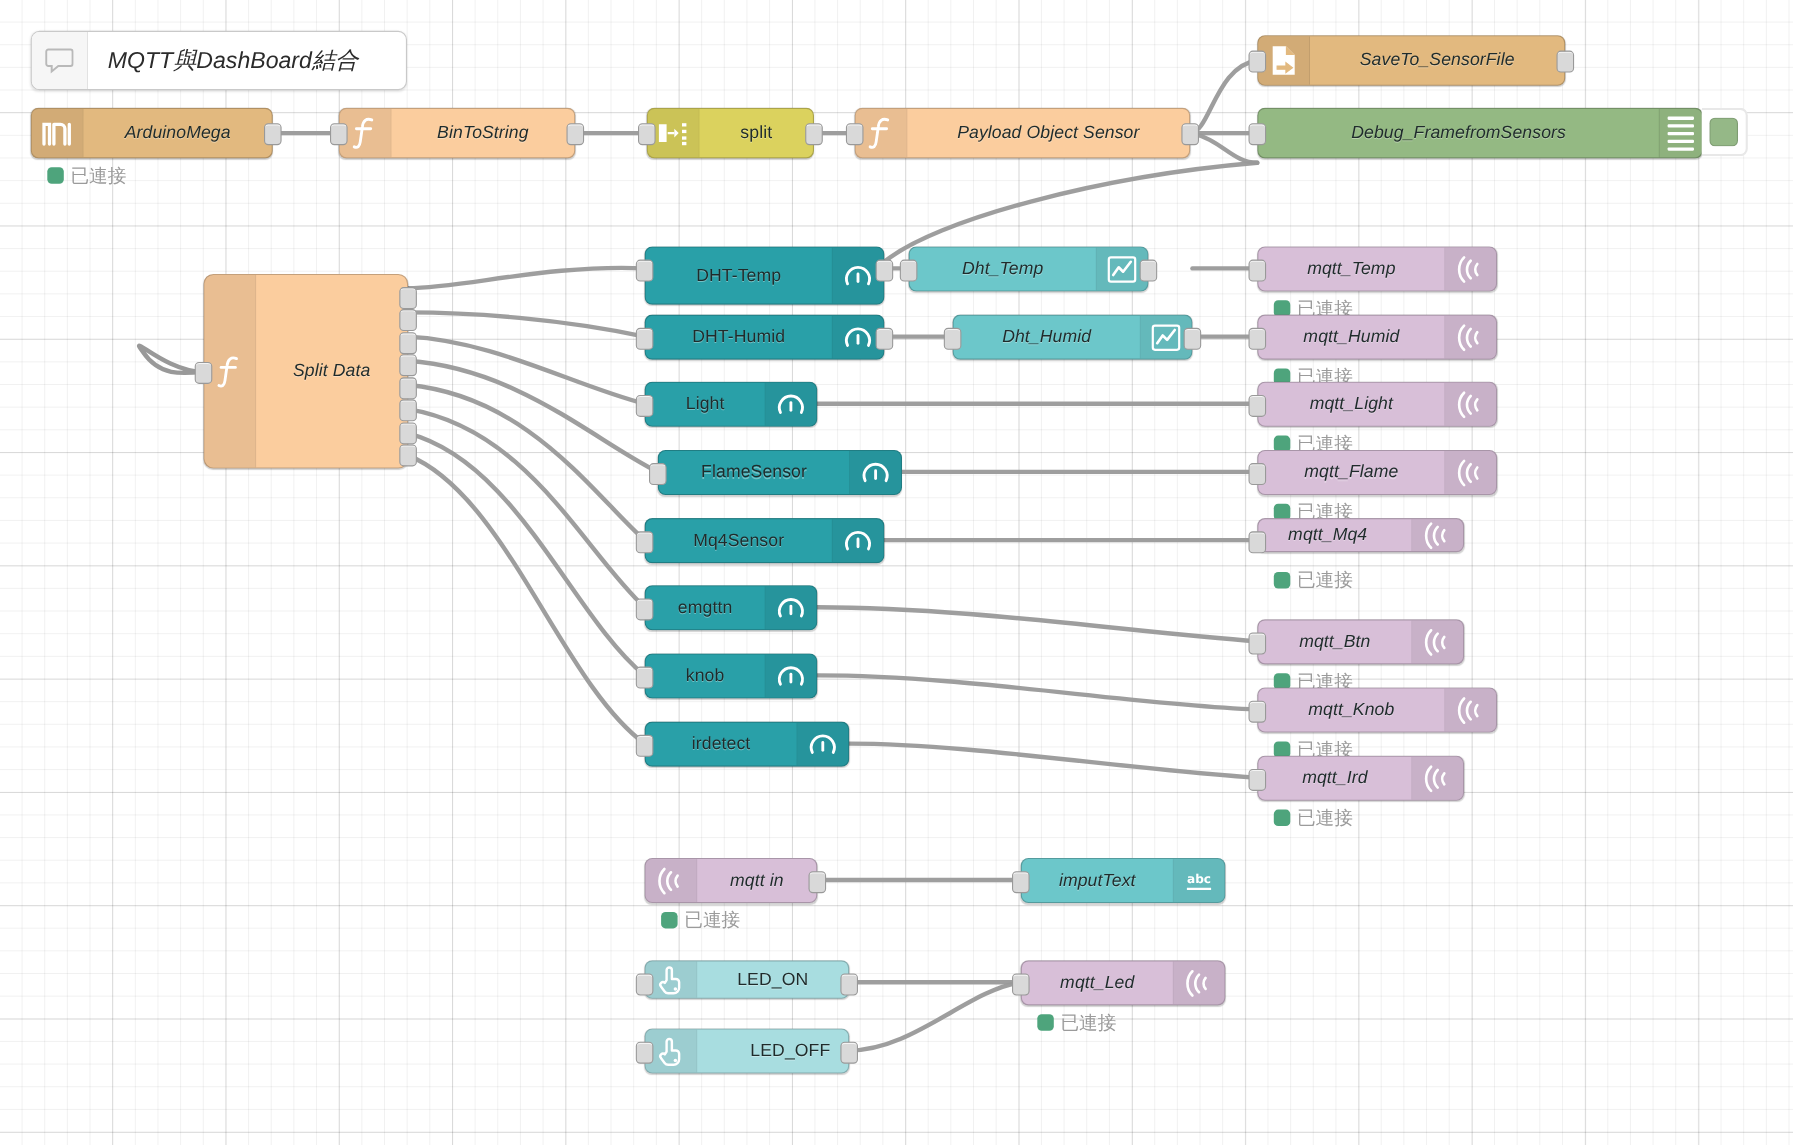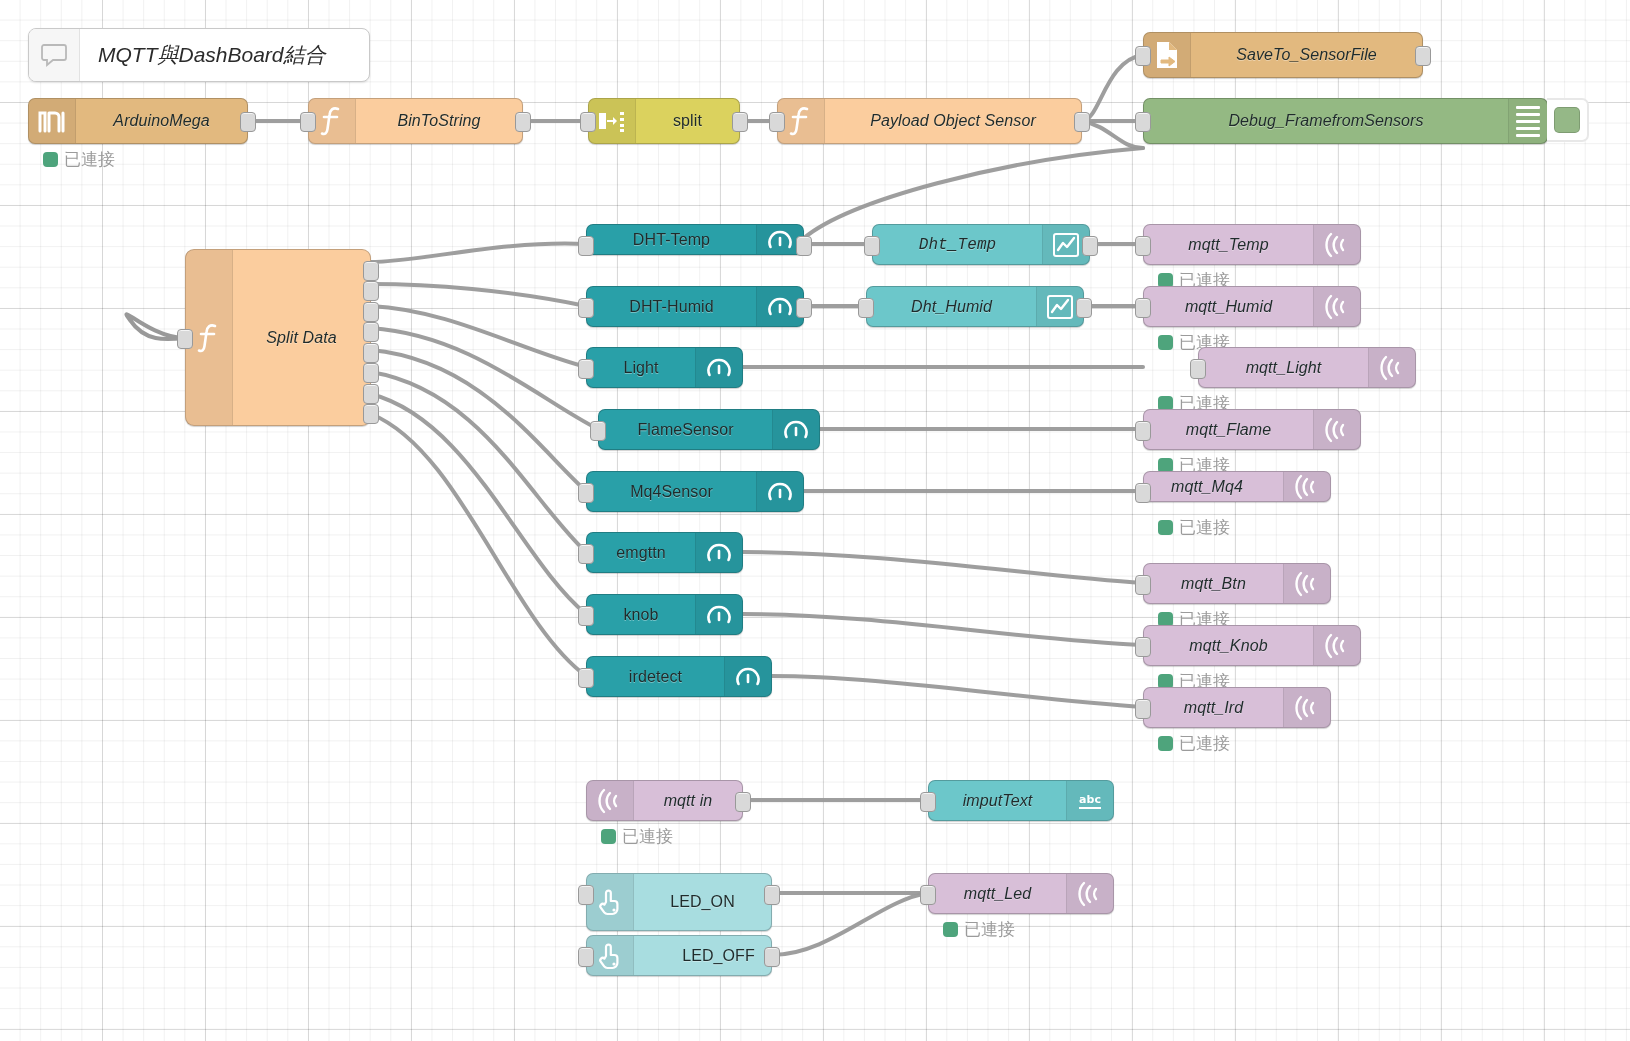--- a/index.html
+++ b/index.html
@@ -293,21 +293,21 @@
         <div class="port in" style="top: 78.5px;"></div>
         <div class="port out" style="top: 11px;"></div>
         <div class="port out" style="top: 31.4286px;"></div>
         <div class="port out" style="top: 51.8571px;"></div>
         <div class="port out" style="top: 72.2857px;"></div>
         <div class="port out" style="top: 92.7143px;"></div>
         <div class="port out" style="top: 113.143px;"></div>
         <div class="port out" style="top: 133.571px;"></div>
         <div class="port out" style="top: 154px;"></div>
       </div>
-      <div class="node" style="left: 586px; top: 224px; width: 218px; height: 31px; background: rgb(41, 160, 168);">
+      <div class="node" style="left: 586px; top: 224px; width: 218px; height: 53px; background: rgb(41, 160, 168);">
         <div class="body">
           <span class="label upright">DHT-Temp</span>
         </div>
         <div class="icon-box right">
           <svg width="28" height="26" viewBox="0 0 28 26">
             <path d="M4.5 20 A10.5 10.5 0 1 1 23.5 20" fill="none" stroke="#fff" stroke-width="2.6" stroke-linecap="round"></path>
             <path d="M14 18 V11" stroke="#fff" stroke-width="2.6" stroke-linecap="round"></path>
           </svg>
         </div>
         <div class="port in" style="top: 10.5px;"></div>
@@ -391,21 +391,21 @@
           <span class="label upright">irdetect</span>
         </div>
         <div class="icon-box right">
           <svg width="28" height="26" viewBox="0 0 28 26">
             <path d="M4.5 20 A10.5 10.5 0 1 1 23.5 20" fill="none" stroke="#fff" stroke-width="2.6" stroke-linecap="round"></path>
             <path d="M14 18 V11" stroke="#fff" stroke-width="2.6" stroke-linecap="round"></path>
           </svg>
         </div>
         <div class="port in" style="top: 10.5px;"></div>
       </div>
-      <div class="node" style="left: 872px; top: 224px; width: 218px; height: 41px; background: rgb(108, 199, 202); font-family: Liberation Mono, monospace;">
+      <div class="node" style="left: 826px; top: 224px; width: 218px; height: 41px; background: rgb(108, 199, 202);">
         <div class="body">
           <span class="label">Dht_Temp</span>
         </div>
         <div class="icon-box right">
           <svg width="28" height="26" viewBox="0 0 28 26">
             <rect x="2" y="2" width="24" height="22" rx="2" fill="none" stroke="#fff" stroke-width="2"></rect>
             <path d="M6 18 L11 11 L15 15 L22 6" fill="none" stroke="#fff" stroke-width="2.4" stroke-linecap="round" stroke-linejoin="round"></path>
           </svg>
         </div>
         <div class="port in" style="top: 10.5px;"></div>
@@ -447,21 +447,21 @@
           <svg width="30" height="30" viewBox="0 0 30 30">
             <g fill="none" stroke="#fff" stroke-width="2.4" stroke-linecap="round">
               <path d="M9 4 C3 10 3 20 9 26"></path>
               <path d="M15 7 C10.5 11.5 10.5 18.5 15 23"></path>
               <path d="M21 10 C18.5 13 18.5 17 21 20"></path>
             </g>
           </svg>
         </div>
         <div class="port in" style="top: 10.5px;"></div>
       </div>
-      <div class="node" style="left: 1198px; top: 347px; width: 218px; height: 41px; background: rgb(216, 191, 216); align-items: flex-end;">
+      <div class="node" style="left: 1143px; top: 347px; width: 218px; height: 41px; background: rgb(216, 191, 216); align-items: flex-end;">
         <div class="body">
           <span class="label">mqtt_Light</span>
         </div>
         <div class="icon-box right">
           <svg width="30" height="30" viewBox="0 0 30 30">
             <g fill="none" stroke="#fff" stroke-width="2.4" stroke-linecap="round">
               <path d="M9 4 C3 10 3 20 9 26"></path>
               <path d="M15 7 C10.5 11.5 10.5 18.5 15 23"></path>
               <path d="M21 10 C18.5 13 18.5 17 21 20"></path>
             </g>
@@ -564,21 +564,21 @@
           <span class="label">imputText</span>
         </div>
         <div class="icon-box right">
           <svg width="30" height="22" viewBox="0 0 30 22">
             <text x="15" y="13" font-family="DejaVu Sans, sans-serif" font-size="11" font-weight="bold" fill="#fff" text-anchor="middle">abc</text>
             <path d="M4 18 H26" stroke="#fff" stroke-width="2"></path>
           </svg>
         </div>
         <div class="port in" style="top: 10.5px;"></div>
       </div>
-      <div class="node" style="left: 586px; top: 873px; width: 186px; height: 58px; background: rgb(168, 221, 224);">
+      <div class="node" style="left: 586px; top: 873px; width: 186px; height: 35px; background: rgb(168, 221, 224);">
         <div class="icon-box left">
           <svg width="28" height="30" viewBox="0 0 28 30">
             <path d="M10 15 V6 a2.4 2.4 0 0 1 4.8 0 V14 h3.6 a3 3 0 0 1 3 3 v5 a5 5 0 0 1 -5 5 h-5 a4 4 0 0 1 -3.2 -1.6 L5 21 a2.4 2.4 0 0 1 3.4 -3.4 z" fill="none" stroke="#fff" stroke-width="2.2" stroke-linejoin="round"></path>
             <circle cx="18" cy="23" r="1.6" fill="#fff"></circle>
           </svg>
         </div>
         <div class="body">
           <span class="label upright">LED_ON</span>
         </div>
         <div class="port in" style="top: 10.5px;"></div>

